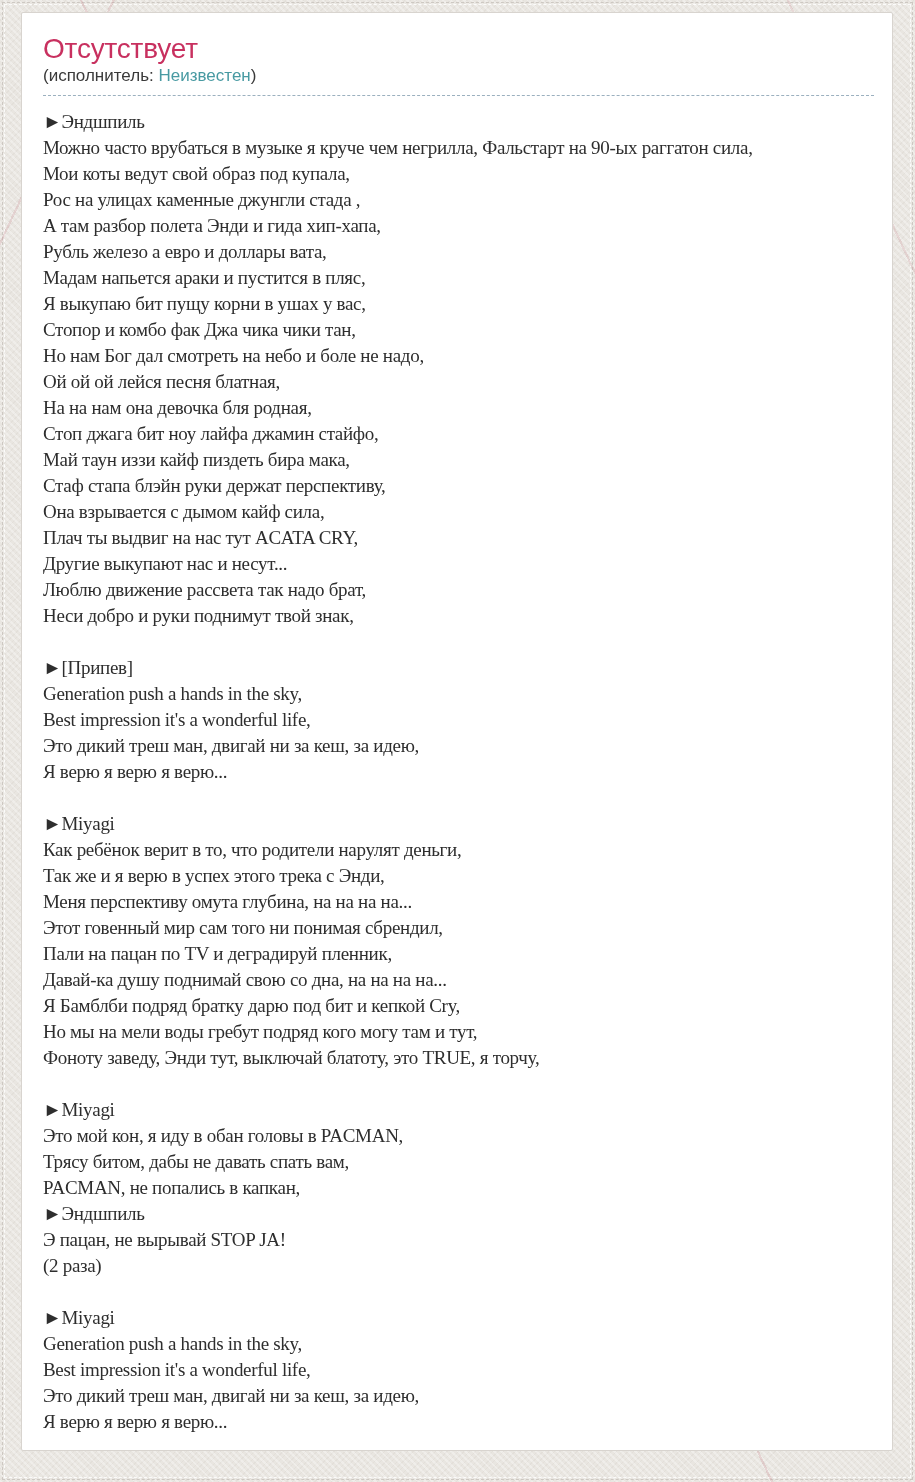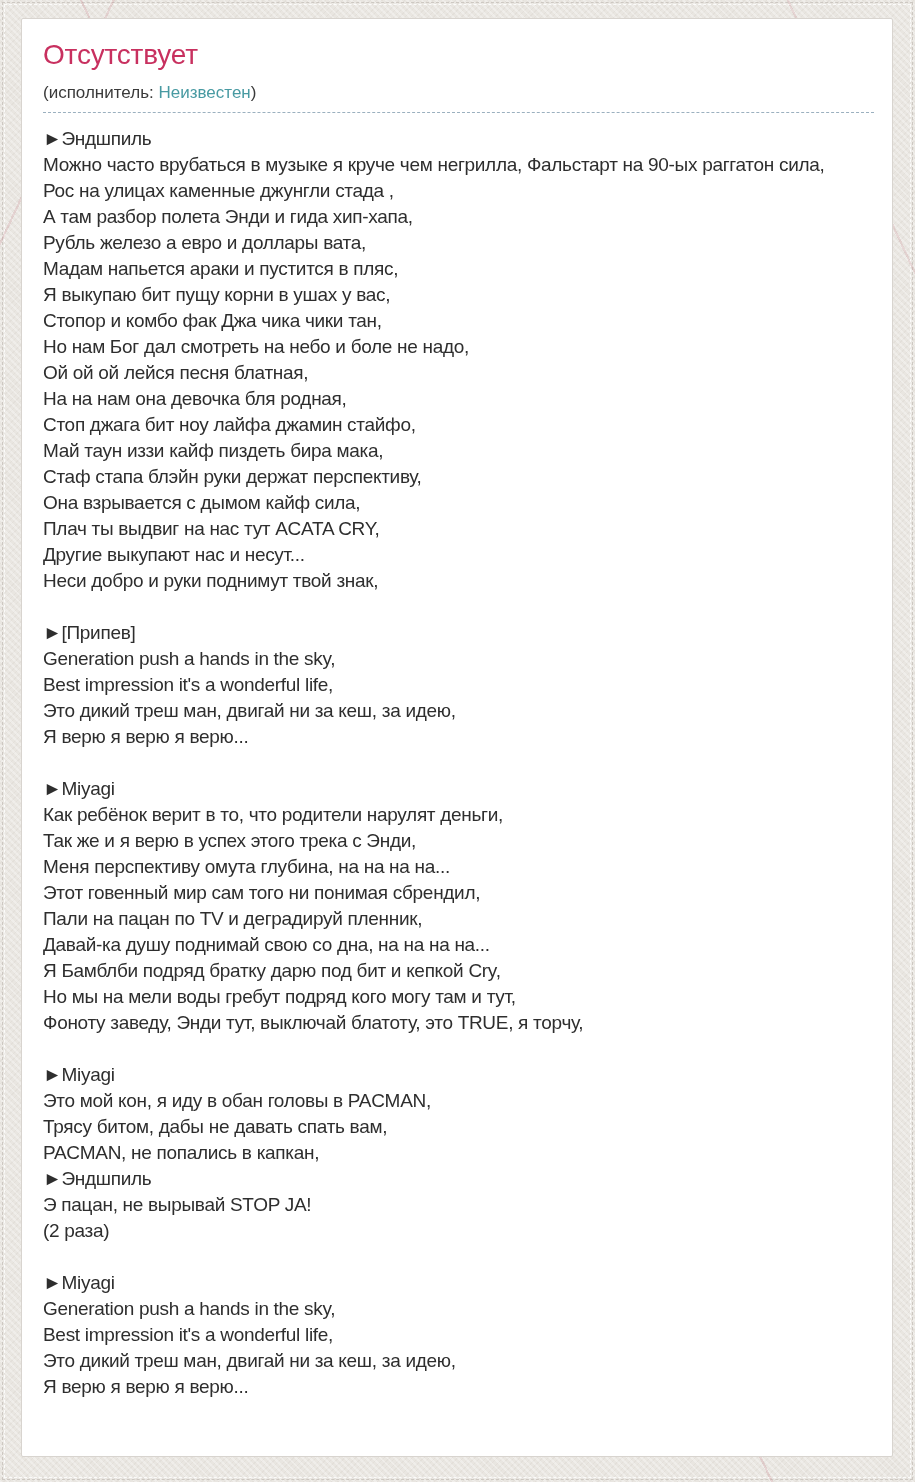--- a/index.html
+++ b/index.html
@@ -43,55 +43,56 @@
     inset: 0;
     background-image:
       linear-gradient(65deg,  rgba(0,0,0,0) 0 48%,  rgba(196,120,130,0.22) 48% 48.15%, rgba(0,0,0,0) 48.15% 100%),
       linear-gradient(115deg, rgba(0,0,0,0) 0 7%,   rgba(196,120,130,0.20) 7% 7.15%,   rgba(0,0,0,0) 7.15% 100%),
       linear-gradient(65deg,  rgba(0,0,0,0) 0 92%,  rgba(196,120,130,0.18) 92% 92.15%, rgba(0,0,0,0) 92.15% 100%);
     pointer-events: none;
   }
   .card {
     position: absolute;
     left: 21px;
-    top: 18px;
+    top: 12px;
     width: 872px;
     height: 1439px;
     background: #ffffff;
     border: 1px solid var(--card-border);
     border-radius: 2px;
     padding: 20px 18px 24px 21px;
   }
   h1.song-title {
     margin: 0;
     font-size: 28px;
     font-weight: 400;
     line-height: 32px;
     color: var(--title-color);
     letter-spacing: -0.2px;
   }
   .artist-line {
-    margin-top: 11px;
+    margin-top: 0;
     font-size: 17px;
     line-height: 22px;
     color: var(--muted-color);
     padding-bottom: 8px;
     border-bottom: 1px dashed var(--divider-color);
   }
   .artist-line a {
     color: var(--link-color);
     text-decoration: none;
     cursor: pointer;
   }
   .lyrics {
     margin-top: 13px;
     font-size: 19px;
     line-height: 26px;
     color: var(--text-color);
     letter-spacing: -0.3px;
+    font-family: Liberation Serif, serif;
   }
   .lyrics .line {
     min-height: 26px;
     white-space: nowrap;
   }
 </style>
 </head>
 <body>
 
 <div class="page-edge"></div>
@@ -101,35 +102,37 @@
   <h1 class="song-title">Отсутствует</h1>
 
   <div class="artist-line">
     <span>(исполнитель: </span><a>Неизвестен</a><span>)</span>
   </div>
 
   <div class="lyrics">
 
   <div class="line">►Эндшпиль</div>
       <div class="line">Можно часто врубаться в музыке я круче чем негрилла, Фальстарт на 90-ых раггатон сила,</div>
+      <div class="line">Мои коты ведут свой образ под купала,</div>
       <div class="line">Рос на улицах каменные джунгли стада ,</div>
       <div class="line">А там разбор полета Энди и гида хип-хапа,</div>
       <div class="line">Рубль железо а евро и доллары вата,</div>
       <div class="line">Мадам напьется араки и пустится в пляс,</div>
       <div class="line">Я выкупаю бит пущу корни в ушах у вас,</div>
       <div class="line">Стопор и комбо фак Джа чика чики тан,</div>
       <div class="line">Но нам Бог дал смотреть на небо и боле не надо,</div>
       <div class="line">Ой ой ой лейся песня блатная,</div>
       <div class="line">На на нам она девочка бля родная,</div>
       <div class="line">Стоп джага бит ноу лайфа джамин стайфо,</div>
       <div class="line">Май таун иззи кайф пиздеть бира мака,</div>
       <div class="line">Стаф стапа блэйн руки держат перспективу,</div>
       <div class="line">Она взрывается с дымом кайф сила,</div>
       <div class="line">Плач ты выдвиг на нас тут ACATA CRY,</div>
       <div class="line">Другие выкупают нас и несут...</div>
+      <div class="line">Люблю движение рассвета так надо брат,</div>
       <div class="line">Неси добро и руки поднимут твой знак,</div>
       <div class="line">&nbsp;</div>
       <div class="line">►[Припев]</div>
       <div class="line">Generation push a hands in the sky,</div>
       <div class="line">Best impression it's a wonderful life,</div>
       <div class="line">Это дикий треш ман, двигай ни за кеш, за идею,</div>
       <div class="line">Я верю я верю я верю...</div>
       <div class="line">&nbsp;</div>
       <div class="line">►Miyagi</div>
       <div class="line">Как ребёнок верит в то, что родители нарулят деньги,</div>

